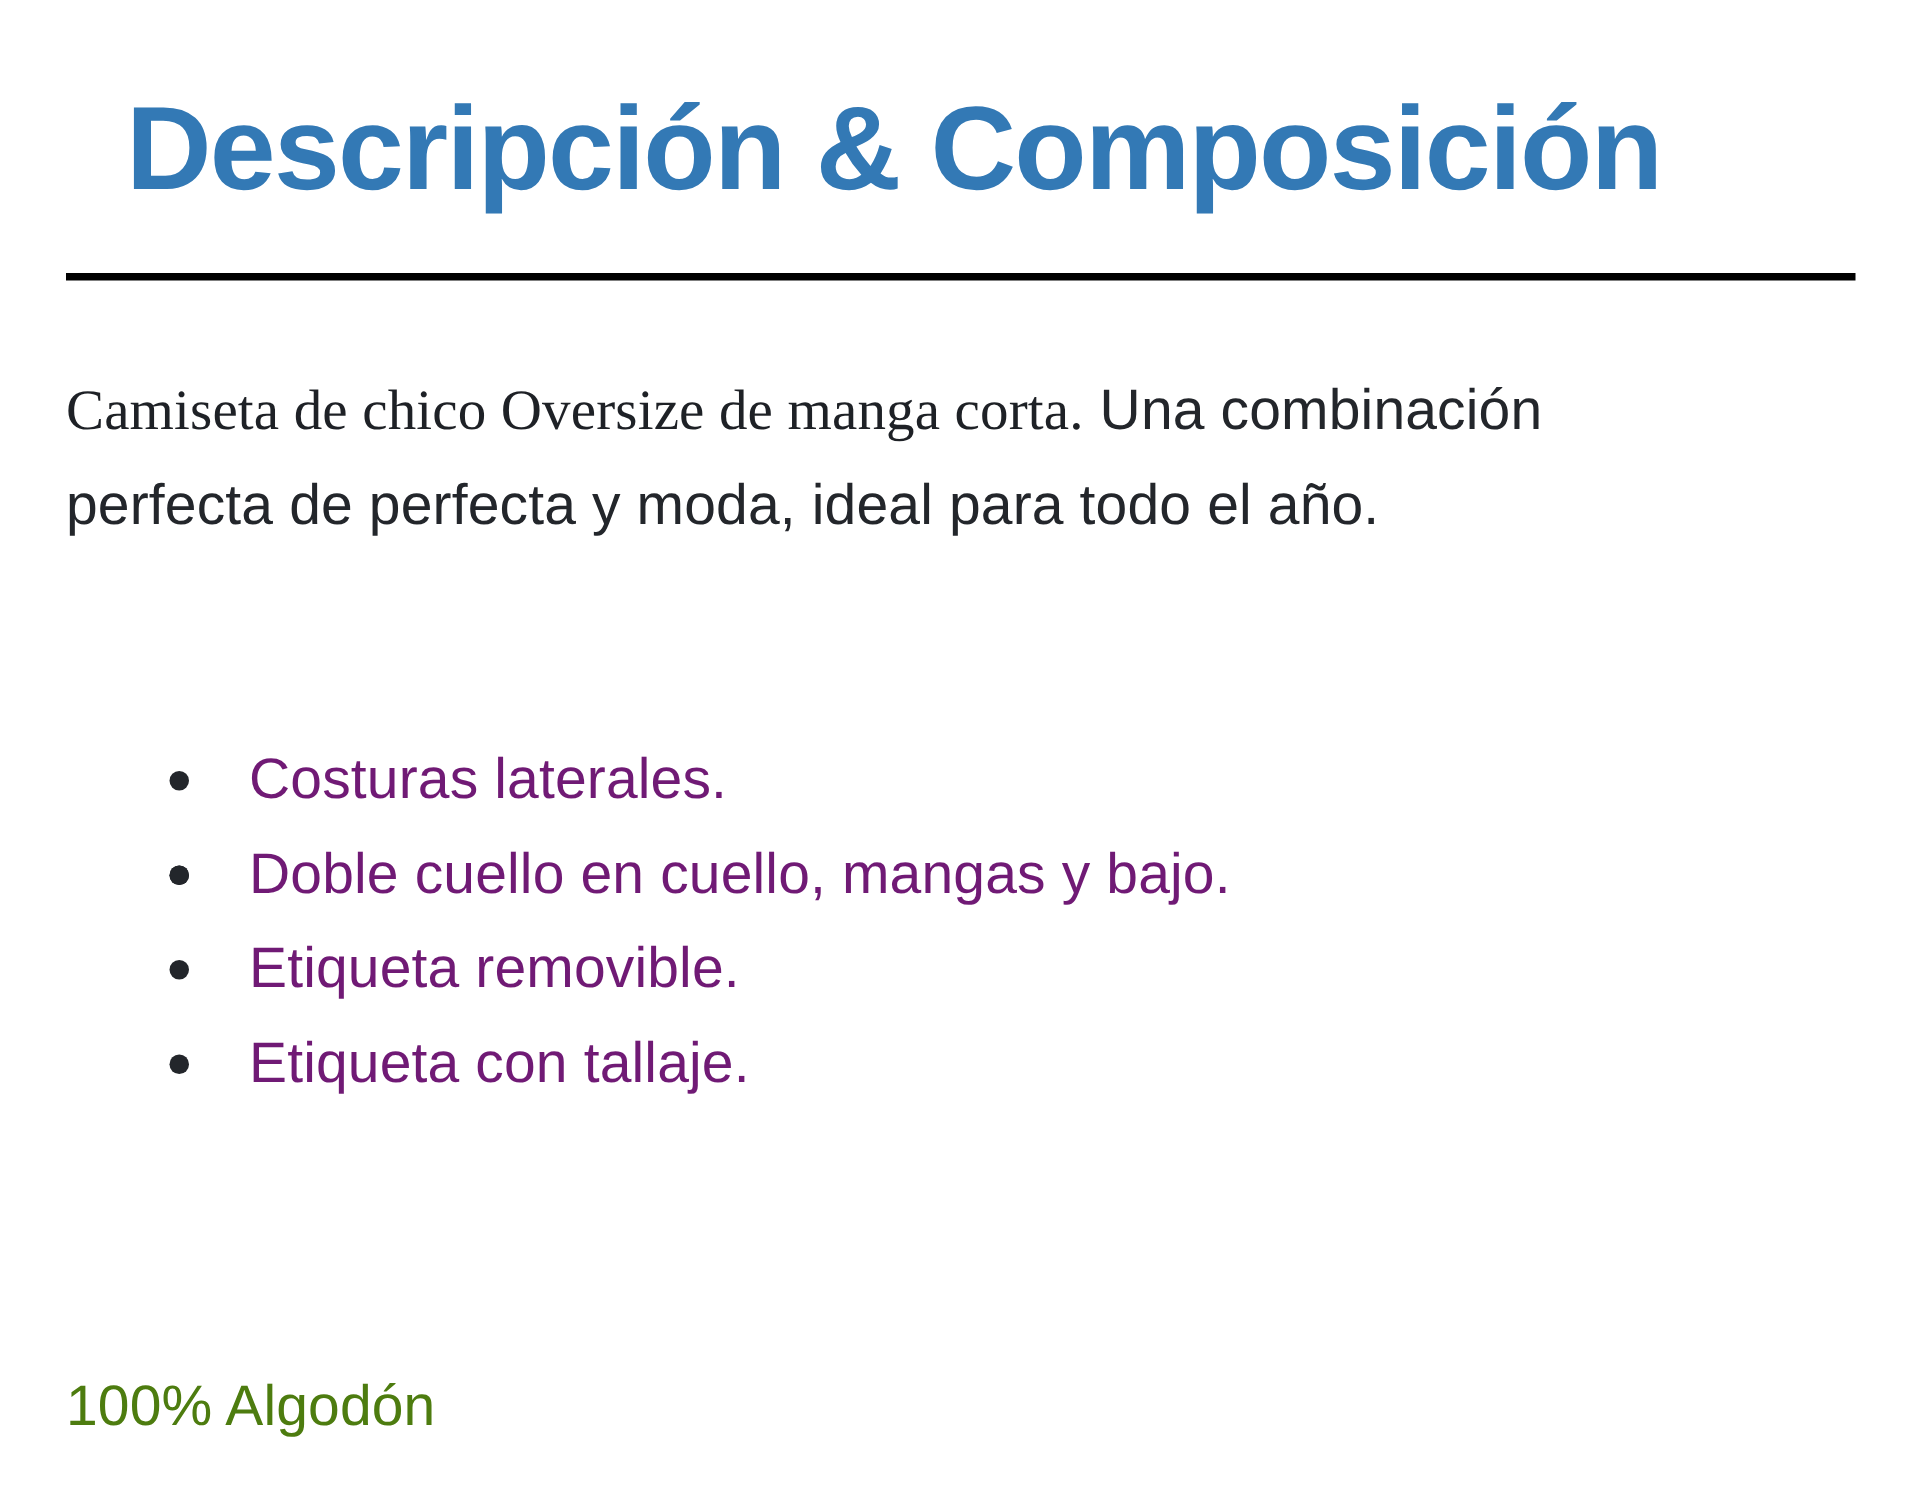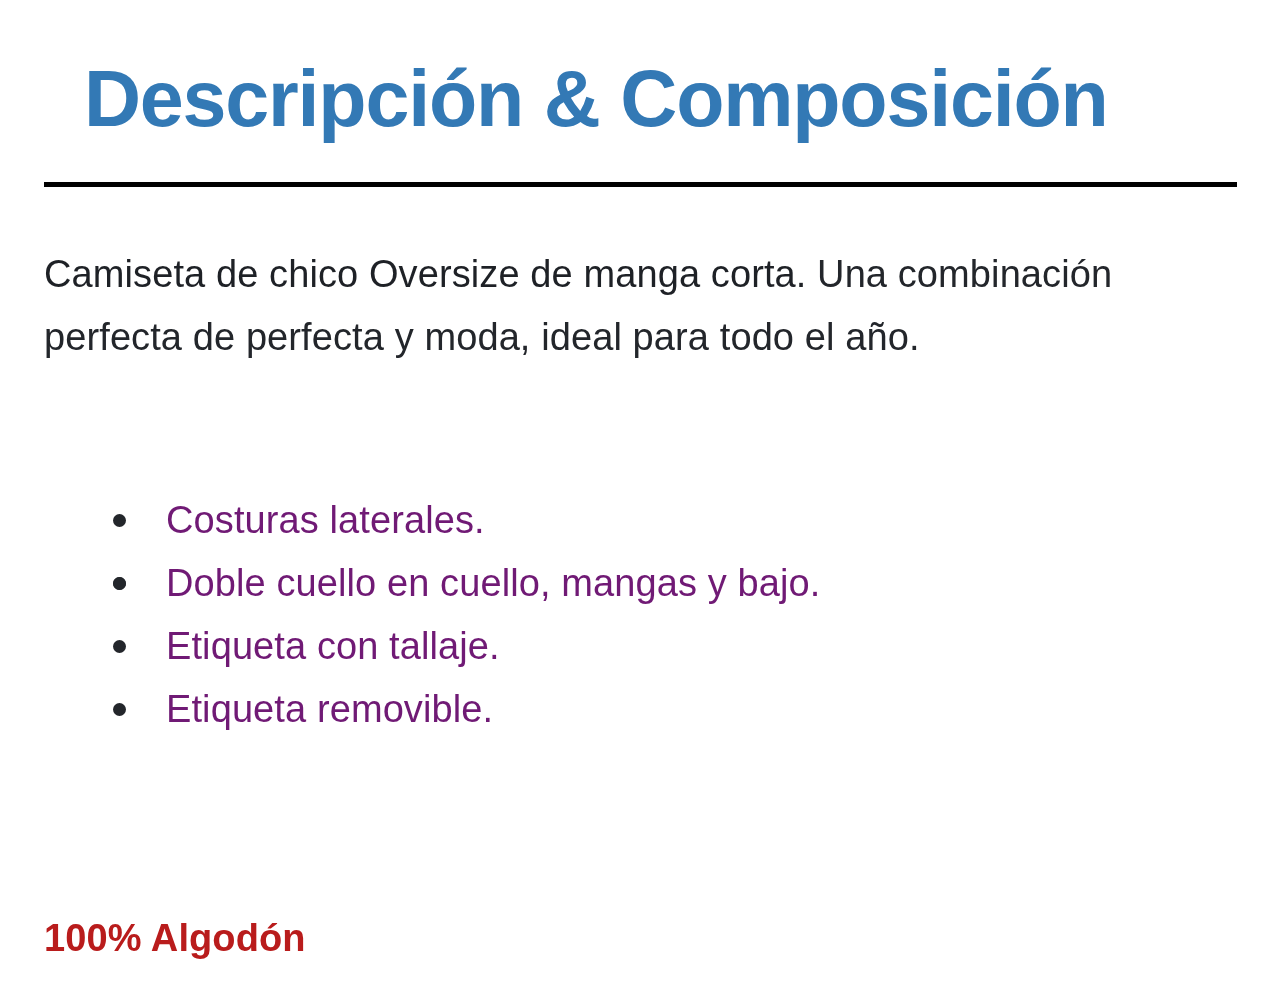--- a/index.html
+++ b/index.html
@@ -62,20 +62,21 @@
     font-size: 38px;
     font-weight: 300;
     line-height: 63px;
     letter-spacing: 0.1px;
     color: #23262b;
   }
 
   .intro-paragraph .lead {
     font-weight: 500;
     color: #1e2126;
+    font-family: Liberation Serif, serif;
   }
 
   
   .feature-list {
     list-style: none;
     margin: 0;
     padding: 0;
     position: absolute;
     left: 113px;
     top: 489px;
@@ -105,24 +106,24 @@
   }
 
   
   .composition-line {
     position: absolute;
     left: 44px;
     top: 907px;
     margin: 0;
     font-family: "Liberation Sans", "DejaVu Sans", sans-serif;
     font-size: 38px;
-    font-weight: 700;
+    font-weight: 400;
     line-height: 63px;
     letter-spacing: 0.1px;
-    color: #b91c1c;
+    color: #4d7c0f;
     white-space: nowrap;
   }
 </style>
 </head>
 <body>
 
 <div id="page">
 
   <h1 class="section-title">Descripción &amp; Composición</h1>
 
@@ -141,23 +142,23 @@
     </li>
     <li>
       <span class="bullet-dot"></span>
     </li>
     <li>
       <span class="bullet-dot"></span>
       <span>Doble cuello en cuello, mangas y bajo.</span>
     </li>
     <li>
       <span class="bullet-dot"></span>
-      <span>Etiqueta con tallaje.</span>
+      <span>Etiqueta removible.</span>
     </li>
     <li>
       <span class="bullet-dot"></span>
-      <span>Etiqueta removible.</span>
+      <span>Etiqueta con tallaje.</span>
     </li>
   </ul>
 
   <p class="composition-line">100% Algodón</p>
 
 </div>
 
 </body></html>

